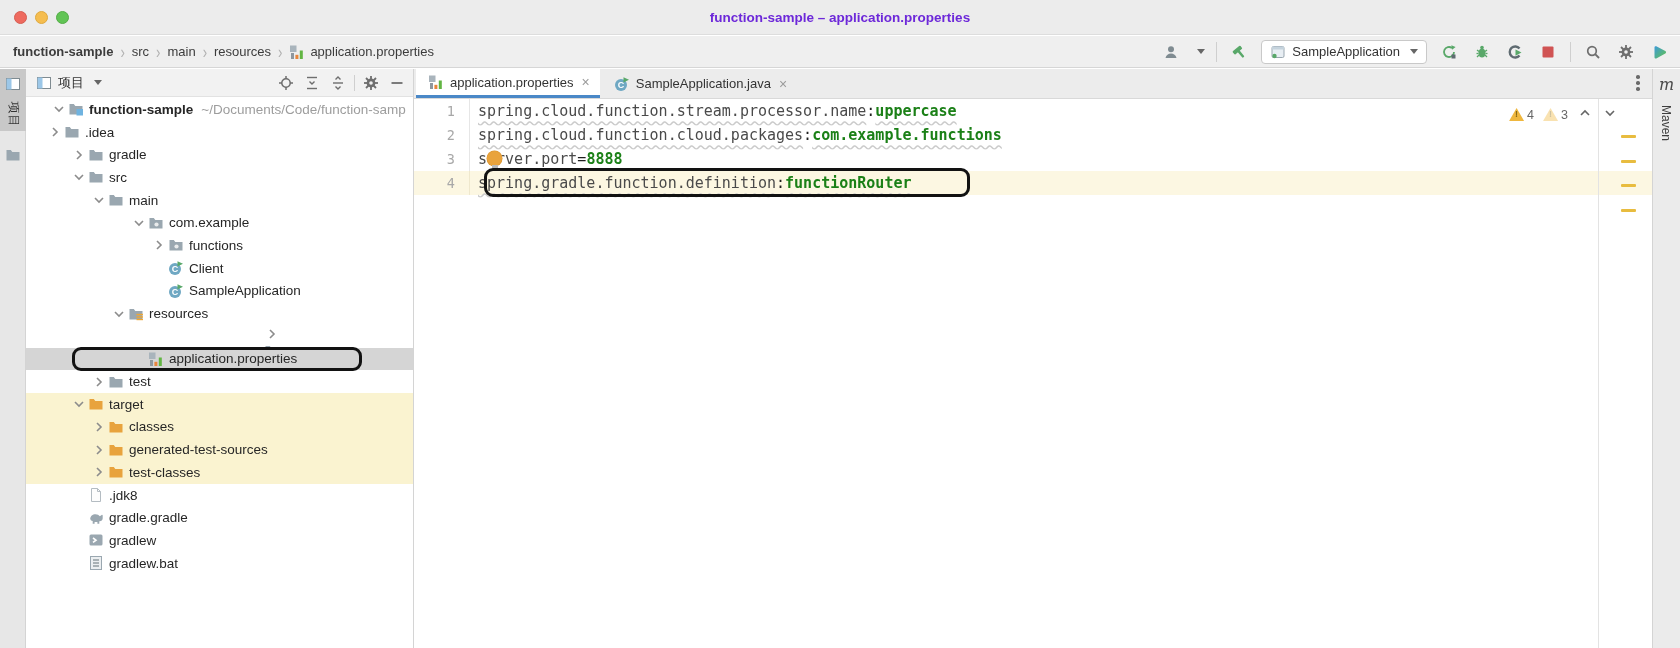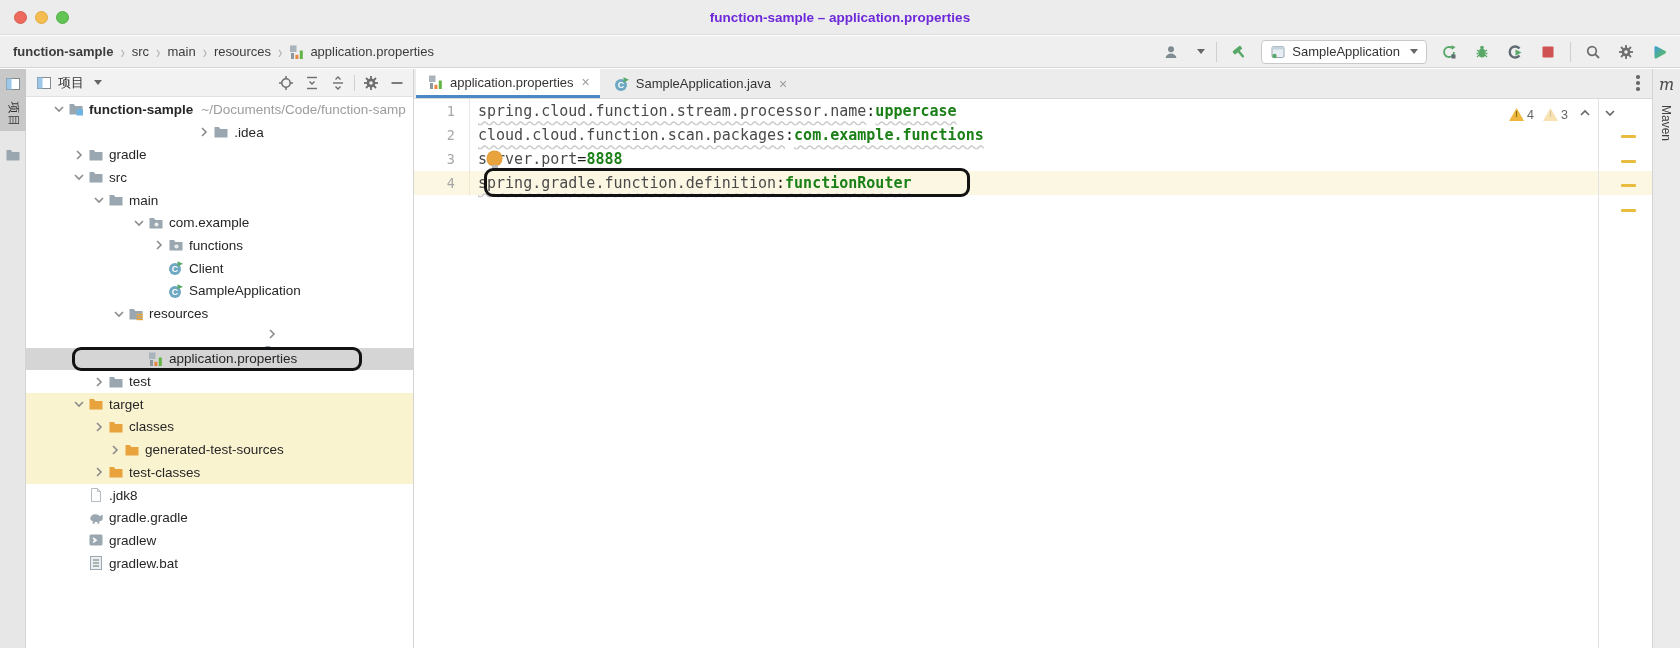--- a/index.html
+++ b/index.html
@@ -357,21 +357,21 @@
               <svg viewBox="0 0 16 16">
                 <path d="M1.5 3h4.3l1.5 2h7.2v8.5H1.5z" fill="#9aa7b0"></path>
               </svg>
               <svg viewBox="0 0 16 16" style="margin-left:-16px">
                 <rect x="8.5" y="8" width="6.5" height="6.5" fill="#6fb3e0"></rect>
               </svg>
             </span>
             <span class="tlabel bold">function-sample</span>
             <span class="thint">~/Documents/Code/function-samp</span>
           </div>
-          <div class="trow" style="padding-left: 20px; justify-content: center;">
+          <div class="trow" style="padding-left: 20px;">
             <span class="chev">
               <span class="ic">
                 <svg viewBox="0 0 16 16">
                   <path d="M6 4l4 4-4 4" stroke="#8c8c8c" stroke-width="1.6" fill="none"></path>
                 </svg>
               </span>
             </span>
             <span class="ic">
               <svg viewBox="0 0 16 16">
                 <path d="M1.5 3h4.3l1.5 2h7.2v8.5H1.5z" fill="#9aa7b0"></path>
@@ -570,21 +570,21 @@
                 </svg>
               </span>
             </span>
             <span class="ic">
               <svg viewBox="0 0 16 16">
                 <path d="M1.5 3h4.3l1.5 2h7.2v8.5H1.5z" fill="#e8a33d"></path>
               </svg>
             </span>
             <span class="tlabel">classes</span>
           </div>
-          <div class="trow hl" style="padding-left: 80px;">
+          <div class="trow hl" style="padding-left: 64px;">
             <span class="chev">
               <span class="ic">
                 <svg viewBox="0 0 16 16">
                   <path d="M6 4l4 4-4 4" stroke="#8c8c8c" stroke-width="1.6" fill="none"></path>
                 </svg>
               </span>
             </span>
             <span class="ic">
               <svg viewBox="0 0 16 16">
                 <path d="M1.5 3h4.3l1.5 2h7.2v8.5H1.5z" fill="#e8a33d"></path>
@@ -684,21 +684,21 @@
             <i></i>
           </div>
       </div>
       <div class="edit-body" id="ebody">
         <div class="eline">
             <span class="gut">1</span>
             <span class="code"><span class="k sq">spring.cloud.function.stream.processor.name</span><span class="sep">:</span><span class="v sq">uppercase</span></span>
           </div>
           <div class="eline">
             <span class="gut">2</span>
-            <span class="code"><span class="k sq">cloud.cloud.function.scan.packages</span><span class="sep">:</span><span class="v sq">com.example.functions</span></span>
+            <span class="code"><span class="k sq">spring.cloud.function.cloud.packages</span><span class="sep">:</span><span class="v sq">com.example.functions</span></span>
           </div>
           <div class="eline">
             <span class="gut">3</span>
             <span class="code"><span class="k">server.port</span><span class="sep">=</span><span class="v">8888</span></span>
             <span class="bulb"></span>
           </div>
           <div class="eline cur">
             <span class="gut">4</span>
             <span class="code"><span class="k sq">spring.gradle.function.definition</span><span class="sep">:</span><span class="v sq">functionRouter</span></span>
             <div class="ebox"></div>

